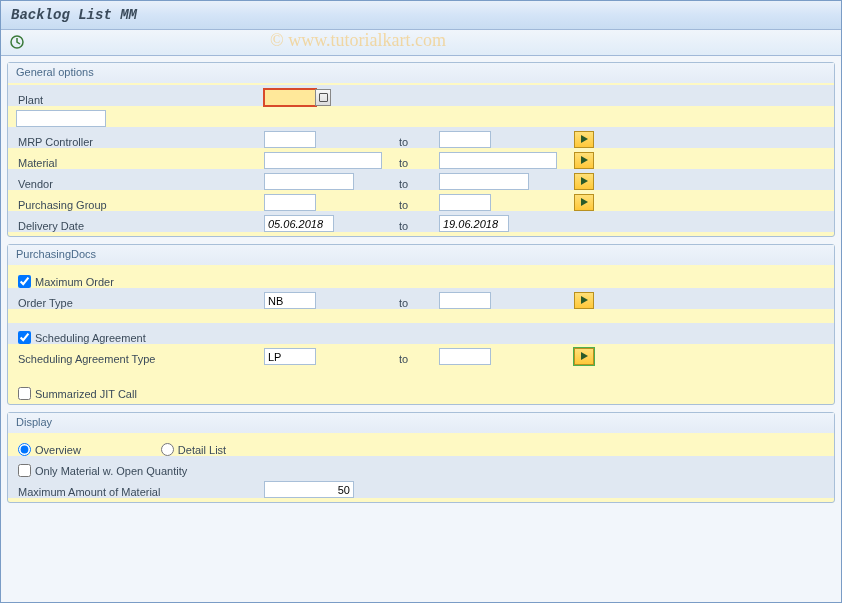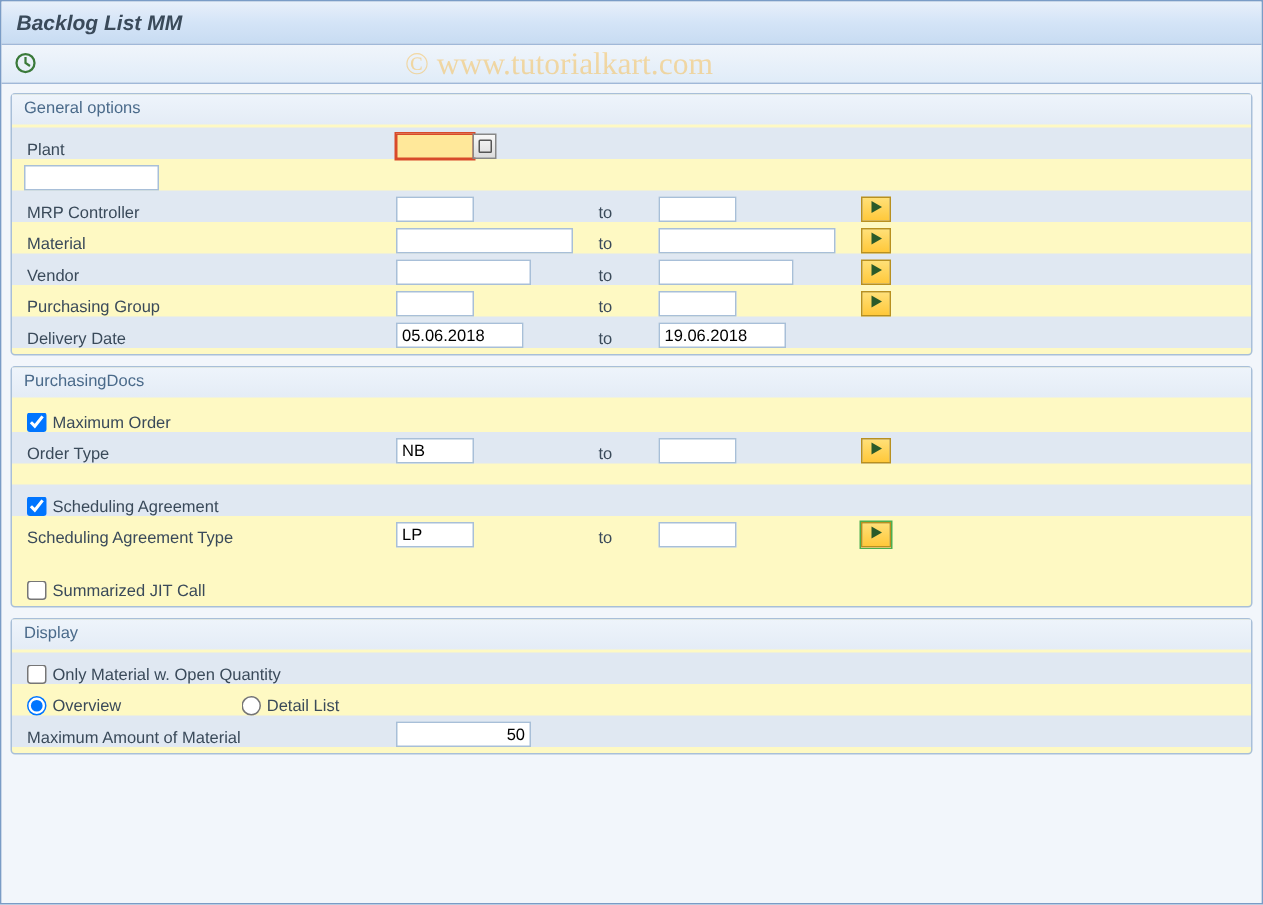--- a/index.html
+++ b/index.html
@@ -8,20 +8,21 @@
       font-size: 11px;
       background: #fff;
       width: 842px;
       height: 603px;
       border: 1px solid #7a9cc6;
     }
     .title-bar {
       background: linear-gradient(to bottom, #e8f0fa 0%, #d4e4f7 50%, #c8dcf2 100%);
       padding: 6px 10px;
       border-bottom: 1px solid #a0b8d8;
+      font-family: Liberation Mono, monospace;
     }
     .title-text {
       font-weight: bold;
       font-style: italic;
       font-size: 14px;
       color: #3a4a5a;
     }
     .toolbar {
       background: linear-gradient(to bottom, #f0f5fb 0%, #e0ecf8 100%);
       padding: 4px 8px;
@@ -32,21 +33,21 @@
       display: inline-block;
       width: 18px;
       height: 16px;
       vertical-align: middle;
     }
     .watermark {
       position: absolute;
       top: 30px;
       left: 270px;
       color: rgba(255,165,0,0.35);
-      font-size: 21px;
+      font-size: 18px;
       font-family: Georgia, serif;
       pointer-events: none;
       z-index: 100;
     }
     .content {
       padding: 6px;
       background: #f2f6fb;
       height: calc(100% - 54px);
       overflow: hidden;
     }
@@ -144,21 +145,21 @@
       margin: 0;
     }
     .radio-group {
       display: flex;
       gap: 80px;
     }
     .in-xs { width: 52px; }
     .in-md { width: 90px; }
     .in-lg { width: 118px; }
     .in-num { width: 90px; text-align: right; }
-    .in-date { width: 85px; }
+    .in-date { width: 70px; font-style: italic; }
     .spacer-row { height: 14px; }
   </style>
 </head>
 <body>
 
 <div class="title-bar">
   <span class="title-text">Backlog List MM</span>
 </div>
 
 <div class="toolbar">
@@ -265,42 +266,42 @@
             <span>Summarized JIT Call</span>
           </label>
         </div>
       </div>
     </div>
   </div>
 
   <div class="group-box">
     <div class="group-title">Display</div>
     <div class="group-body">
-      <div class="row alt">
-        <div class="label-col">
-          <label class="checkbox-wrap">
-            <input type="checkbox" style="">
-            <span>Only Material w. Open Quantity</span>
-          </label>
-        </div>
-      </div>
       <div class="row">
         <div class="label-col">
           <div class="radio-group">
             <label class="radio-wrap">
               <input type="radio" name="viewmode" checked="" style="">
               <span>Overview</span>
             </label>
             <label class="radio-wrap">
               <input type="radio" name="viewmode" style="">
               <span>Detail List</span>
             </label>
           </div>
         </div>
       </div>
       <div class="row alt">
+        <div class="label-col">
+          <label class="checkbox-wrap">
+            <input type="checkbox" style="">
+            <span>Only Material w. Open Quantity</span>
+          </label>
+        </div>
+      </div>
+      <div class="row alt">
         <div class="label-col">Maximum Amount of Material</div>
         <div class="from-col"><input type="text" class="in-num" value="50" style=""></div>
       </div>
     </div>
   </div>
 
 </div>
 
 </body></html>

